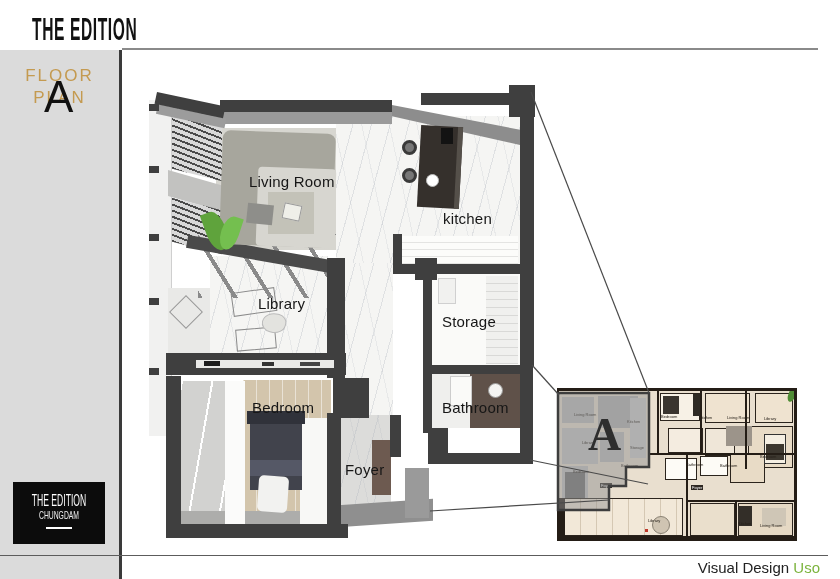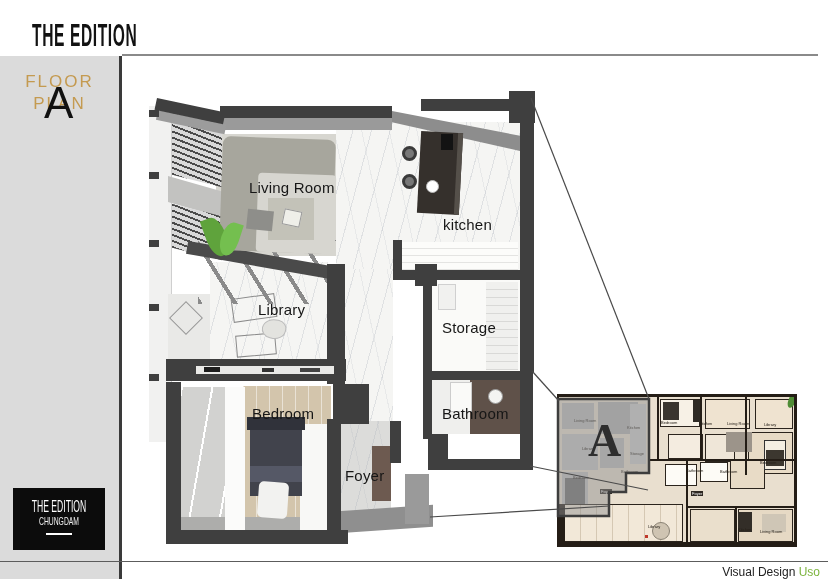--- a/index.html
+++ b/index.html
@@ -15,40 +15,40 @@
   .ichip  { background:#2e2822; color:#fff; padding:0 1px; }
   .iwall  { position:absolute; background:#241d16; z-index:23; }
   .iroom  { position:absolute; z-index:21; }
   .ifurn  { position:absolute; z-index:22; }
   .ghost  { position:absolute; z-index:20; }
   svg.overlay { position:absolute; left:0; top:0; z-index:30; pointer-events:none; }
 </style>
 </head>
 <body>
 
-<div class="abs" style="left:0;top:14px;width:840px;height:525px;">
+<div class="abs" style="left:0;top:8px;width:840px;height:525px;">
 
   <div class="abs" style="left:32px;top:4px;font-size:26px;font-weight:700;color:#121212;letter-spacing:1px;
               transform:scale(0.60,1.18);transform-origin:left top;white-space:nowrap;">THE EDITION</div>
   <div class="abs" style="left:122px;top:40px;width:696px;height:2px;background:#8a8a8a;"></div>
 
   <div class="abs" style="left:0;top:42px;width:119px;height:537px;background:#dbdbdb;z-index:1;"></div>
   <div class="abs" style="left:119px;top:42px;width:3px;height:534px;background:#3a3a3a;z-index:2;"></div>
   <div class="abs" style="left:0;top:80px;width:119px;text-align:center;font-size:17px;letter-spacing:2px;color:#C49A50;z-index:3;">PLAN</div>
   <div class="abs" style="left:0;top:58px;width:119px;text-align:center;font-size:17px;letter-spacing:2px;color:#C49A50;z-index:3;">FLOOR</div>
   <div class="abs" style="left:44px;top:64px;font-size:44px;color:#111;z-index:4;">A</div>
 
   <div class="abs" style="left:13px;top:474px;width:92px;height:62px;background:#0c0c0c;z-index:3;text-align:center;">
     <div style="margin-top:12px;font-size:11px;color:#fff;transform:scale(0.78,1.5);white-space:nowrap;">THE EDITION</div>
     <div style="margin-top:5px;font-size:8px;color:#efefef;transform:scale(0.85,1.3);white-space:nowrap;">CHUNGDAM</div>
     <div style="width:26px;height:2px;background:#fff;margin:7px auto 0;"></div>
   </div>
 
   <div class="abs" style="left:0;top:547px;width:828px;height:1px;background:#5c5c5c;z-index:5;"></div>
-  <div class="abs" style="left:560px;top:551px;width:260px;text-align:right;font-size:12px;z-index:5;">
+  <div class="abs" style="left:560px;top:551px;width:260px;text-align:right;font-size:15px;z-index:5;">
     <span style="color:#222;">Visual Design</span>
     <span style="color:#7CB43E;">Uso</span>
   </div>
 
   <div class="abs" style="left:0;top:0;width:840px;height:579px;">
 
     <div class="abs" style="left:149px;top:92px;width:23px;height:336px;background:#f1f1f0;border-right:1px solid #cfcfcf;z-index:9;"></div>
     <div class="abs" style="left:216px;top:120px;width:120px;height:122px;background:#d7d6d0;z-index:10;"></div>
     <div class="abs marble" style="left:336px;top:108px;width:186px;height:150px;z-index:10;"></div>
     <div class="abs marble" style="left:336px;top:255px;width:57px;height:152px;z-index:10;"></div>

